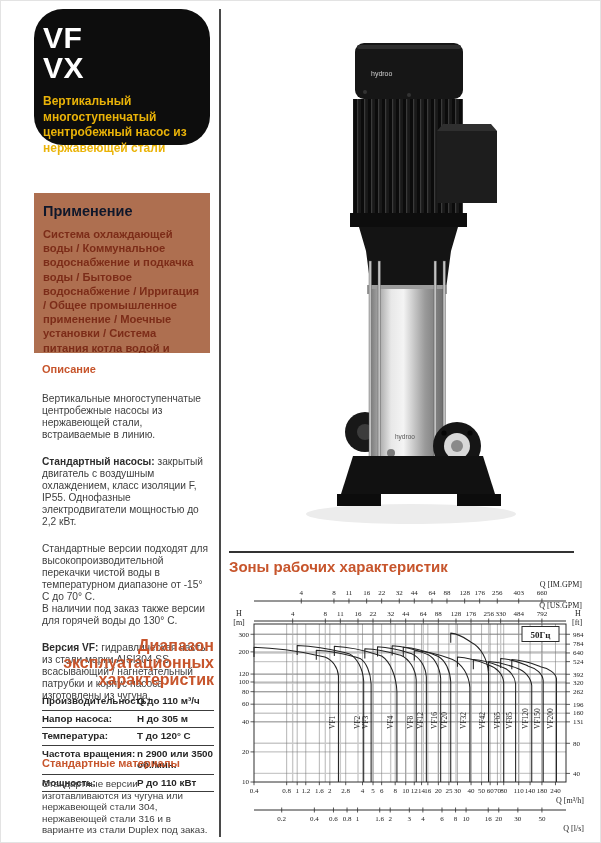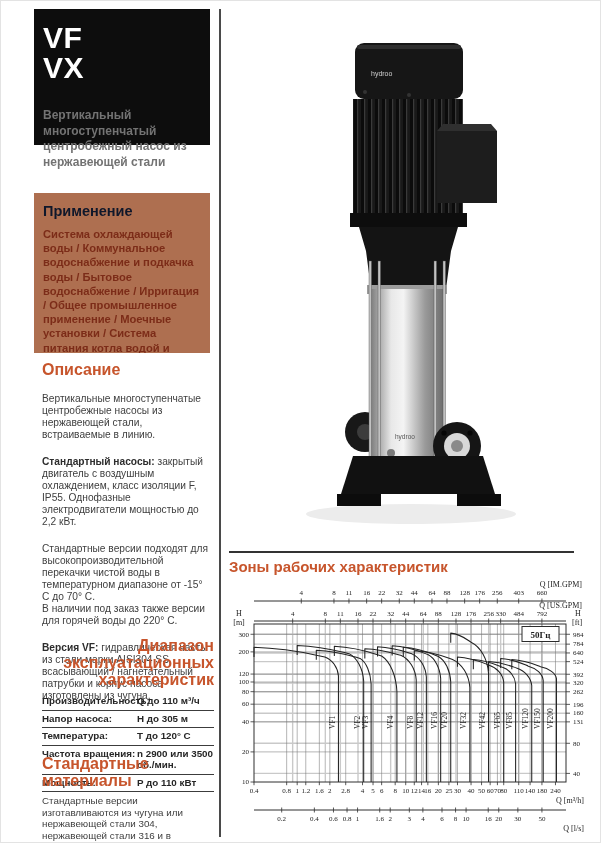--- a/index.html
+++ b/index.html
@@ -1,30 +1,30 @@
 <!DOCTYPE html>
 <html><head>
 <meta charset="utf-8">
 <style>
   html,body{margin:0;padding:0;background:#fff;}
   .page{position:relative;width:601px;height:843px;background:#fff;border:1px solid #e3e3e3;
         box-sizing:border-box;font-family:"Liberation Sans",sans-serif;overflow:hidden;}
 
   
   .black-box{position:absolute;left:33px;top:8px;width:176px;height:136px;background:#0d0d0d;
-             box-sizing:border-box;padding:14px 8px 0 9px;}
+             box-sizing:border-box;padding:14px 8px 0 9px;border-radius:29px;}
   .model-line{color:#ffffff;font-weight:bold;font-size:30px;line-height:30px;letter-spacing:.5px;}
-  .tagline{margin-top:25px;color:#737373;font-weight:bold;font-size:12px;line-height:15.5px;}
+  .tagline{margin-top:11px;color:#eab308;font-weight:bold;font-size:12px;line-height:15.5px;}
 
   .app-box{position:absolute;left:33px;top:192px;width:176px;height:160px;background:#ae6f50;
            box-sizing:border-box;padding:10px 9px;overflow:hidden;}
   .app-title{color:#0f172a;font-weight:bold;font-size:14.5px;}
   .app-body{margin-top:8px;color:#7c2c18;font-weight:bold;font-size:11.2px;line-height:14.2px;}
 
-  .sec-title{color:#c7552c;font-weight:bold;font-size:16px;line-height:17px;}
+  .sec-title{color:#c7552c;font-weight:bold;font-size:11px;line-height:17px;}
   .desc{position:absolute;left:41px;top:360px;width:170px;}
   .desc-paras{margin-top:6px;}
   .para{margin-top:15px;font-size:10.2px;line-height:12px;color:#3e3e3e;}
   .para.tight{margin-top:0;}
   .para b{color:#2d2d2d;}
 
   .range{position:absolute;left:41px;top:636px;width:172px;}
   .range .sec-title{font-size:16px;text-align:right;}
   .range-table{margin-top:5px;}
   .range-row{display:flex;border-bottom:1.5px solid #3c3c3c;padding:2px 0 3px;}
@@ -65,21 +65,21 @@
     <div class="app-title">Применение</div>
     <div class="app-body">Система охлаждающей воды / Коммунальное водоснабжение и подкачка воды / Бытовое водоснабжение / Ирригация / Общее промышленное применение / Моечные установки / Система питания котла водой и конденсатная система / Водоподготовка</div>
   </div>
 
   <div class="desc">
     <div class="sec-title">Описание</div>
     <div class="desc-paras">
         <div class="para">Вертикальные многоступенчатые центробежные насосы из нержавеющей стали, встраиваемые в линию.</div>
         <div class="para"><b>Стандартный насосы:</b> закрытый двигатель с воздушным охлаждением, класс изоляции F, IP55. Однофазные электродвигатели мощностью до 2,2 кВт.</div>
         <div class="para">Стандартные версии подходят для высокопроизводительной перекачки чистой воды в температурном диапазоне от -15° C до 70° C.</div>
-        <div class="para tight">В наличии под заказ также версии для горячей воды до 220° C.</div>
+        <div class="para tight">В наличии под заказ также версии для горячей воды до 130° C.</div>
         <div class="para"><b>Версия VF:</b> гидравлическая часть из стали марки AISI304 SS, всасывающий / нагнетательный патрубки и корпус насоса изготовлены из чугуна.</div>
       </div>
   </div>
 
   <div class="range">
     <div class="sec-title">Диапазон эксплуатационных характеристик</div>
     <div class="range-table">
         <div class="range-row">
           <div class="range-label">Производительность:</div>
           <div class="range-value">Q до 110 м³/ч</div>

